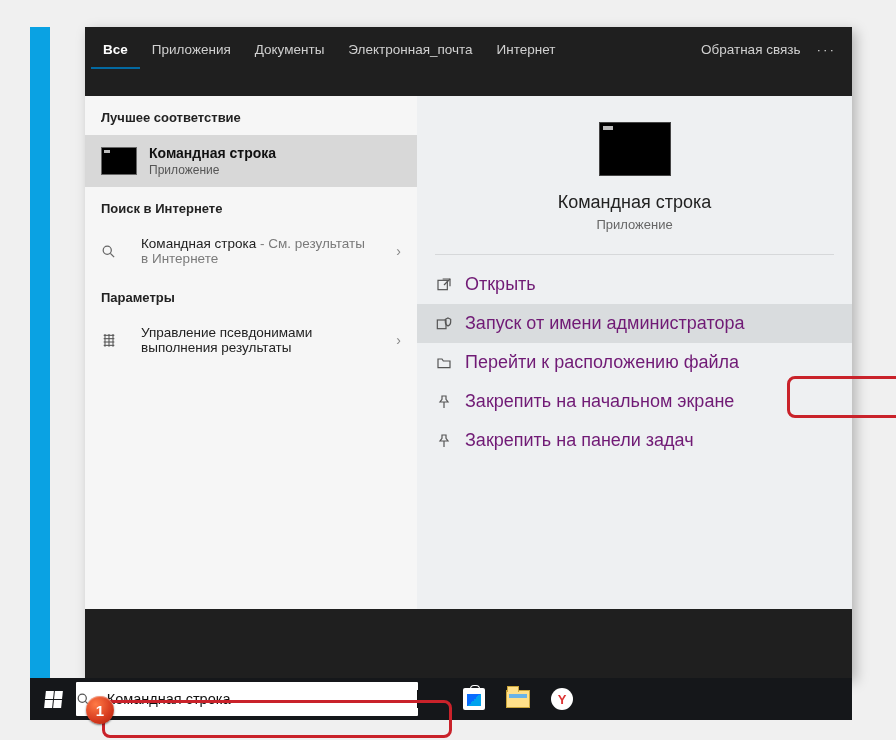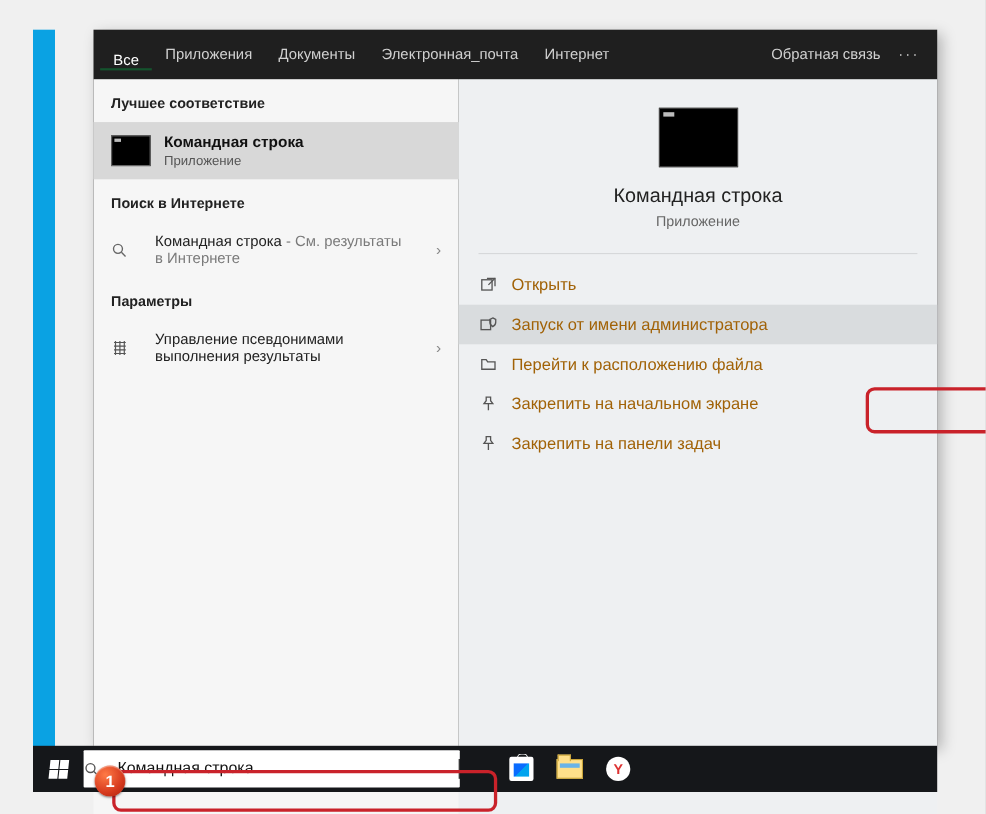--- a/index.html
+++ b/index.html
@@ -2,47 +2,47 @@
 <html><head>
 <meta charset="utf-8">
 <style>
   * { box-sizing: border-box; margin: 0; padding: 0; font-family: "Segoe UI", Arial, sans-serif; }
   html, body { width: 896px; height: 740px; overflow: hidden; background: #fff; }
   .stage { position: relative; width: 896px; height: 740px; background: #f0f0f0; }
   .bluebar { position: absolute; left: 30px; top: 27px; width: 20px; height: 661px; background: #0aa2e3; }
   .panel { position: absolute; left: 85px; top: 27px; width: 767px; height: 651px; background: #1f1f1f; box-shadow: 4px 4px 12px rgba(0,0,0,.25); }
   .tabs { display: flex; align-items: center; height: 45px; padding: 0 6px; color: #ccc; font-size: 13.5px; }
   .tab { padding: 12px 12px; color: #d0d0d0; cursor: default; white-space: nowrap; }
-  .tab.active { color: #fff; font-weight: 400; border-bottom: 2px solid #14532d; padding-bottom: 0; }
+  .tab.active { color: #fff; font-weight: 700; border-bottom: 2px solid #0369a1; padding-bottom: 10px; }
   .tab .caret { margin-left: 4px; font-size: 10px; }
   .spacer { flex: 1; }
   .feedback { color: #d0d0d0; font-size: 13.5px; padding: 0 6px; }
   .more { color: #d0d0d0; padding: 0 10px; letter-spacing: 2px; }
-  .body { display: flex; height: 668px; }
+  .body { display: flex; height: 513px; margin-top: 24px; }
   .left { width: 332px; background: #f6f6f6; display: flex; flex-direction: column; }
   .section-h { padding: 14px 16px 10px 16px; font-size: 13px; font-weight: 600; color: #222; }
   .best { display: flex; align-items: center; gap: 12px; background: #d8d8d8; padding: 10px 16px; }
   .best .thumb { width: 36px; height: 28px; background: #000; border: 1px solid #666; position: relative; }
   .best .thumb::before { content: ""; position: absolute; left: 2px; top: 2px; width: 6px; height: 3px; background: #bbb; }
   .best .tcol .title { font-size: 14px; font-weight: 600; color: #111; }
   .best .tcol .sub { font-size: 12px; color: #555; margin-top: 2px; }
   .webrow { display: flex; align-items: center; padding: 10px 16px; gap: 22px; }
   .webrow .sicon { width: 18px; text-align: center; color: #666; }
   .webrow .txt { flex: 1; font-size: 13.5px; color: #222; }
   .webrow .txt .muted { color: #7a7a7a; }
   .webrow .chev { color: #888; font-size: 14px; }
   .right { flex: 1; background: #eef0f2; padding-top: 26px; position: relative; }
   .appbox { display: flex; flex-direction: column; align-items: center; }
   .bigthumb { width: 72px; height: 54px; background: #000; border: 1px solid #444; position: relative; }
   .bigthumb::before { content: ""; position: absolute; left: 3px; top: 3px; width: 10px; height: 4px; background: #bbb; }
   .apptitle { margin-top: 16px; font-size: 18px; color: #222; }
   .apptype { margin-top: 4px; font-size: 13px; color: #666; }
   .divider { height: 1px; background: #d6d8da; margin: 22px 18px 6px 18px; }
   .actions { padding: 4px 0; }
-  .action { display: flex; align-items: center; gap: 12px; padding: 9px 18px; font-size: 15px; color: #a16207; }
+  .action { display: flex; align-items: center; gap: 12px; padding: 9px 18px; font-size: 18px; color: #701a75; }
   .action .ico { width: 18px; height: 18px; display: inline-flex; align-items: center; justify-content: center; color: #555; }
   .action.hl { background: #d9dcde; }
   .callout2 { position: absolute; left: 370px; top: 280px; width: 360px; height: 42px; border: 3px solid #c9222a; border-radius: 8px; pointer-events: none; }
   .badge { position: absolute; width: 28px; height: 28px; border-radius: 50%; background: radial-gradient(circle at 35% 30%, #ff7a45, #d63a1e 60%, #a8210e); color: #fff; font-weight: 700; font-size: 15px; display: flex; align-items: center; justify-content: center; box-shadow: 0 1px 2px rgba(0,0,0,.5), inset 0 1px 1px rgba(255,255,255,.4); }
   .taskbar { position: absolute; left: 30px; bottom: 20px; width: 822px; height: 42px; background: #15171a; display: flex; align-items: center; }
   .start { width: 46px; height: 42px; display: flex; align-items: center; justify-content: center; }
   .winlogo { width: 17px; height: 17px; display: grid; grid-template-columns: 1fr 1fr; grid-template-rows: 1fr 1fr; gap: 1.5px; transform: skewX(-6deg); }
   .winlogo span { background: #fff; }
   .searchbox { position: relative; width: 342px; height: 34px; background: #fff; margin-left: 0; display: flex; align-items: center; border-radius: 1px; }
   .searchbox .sicon { width: 34px; text-align: center; color: #555; font-size: 14px; }

